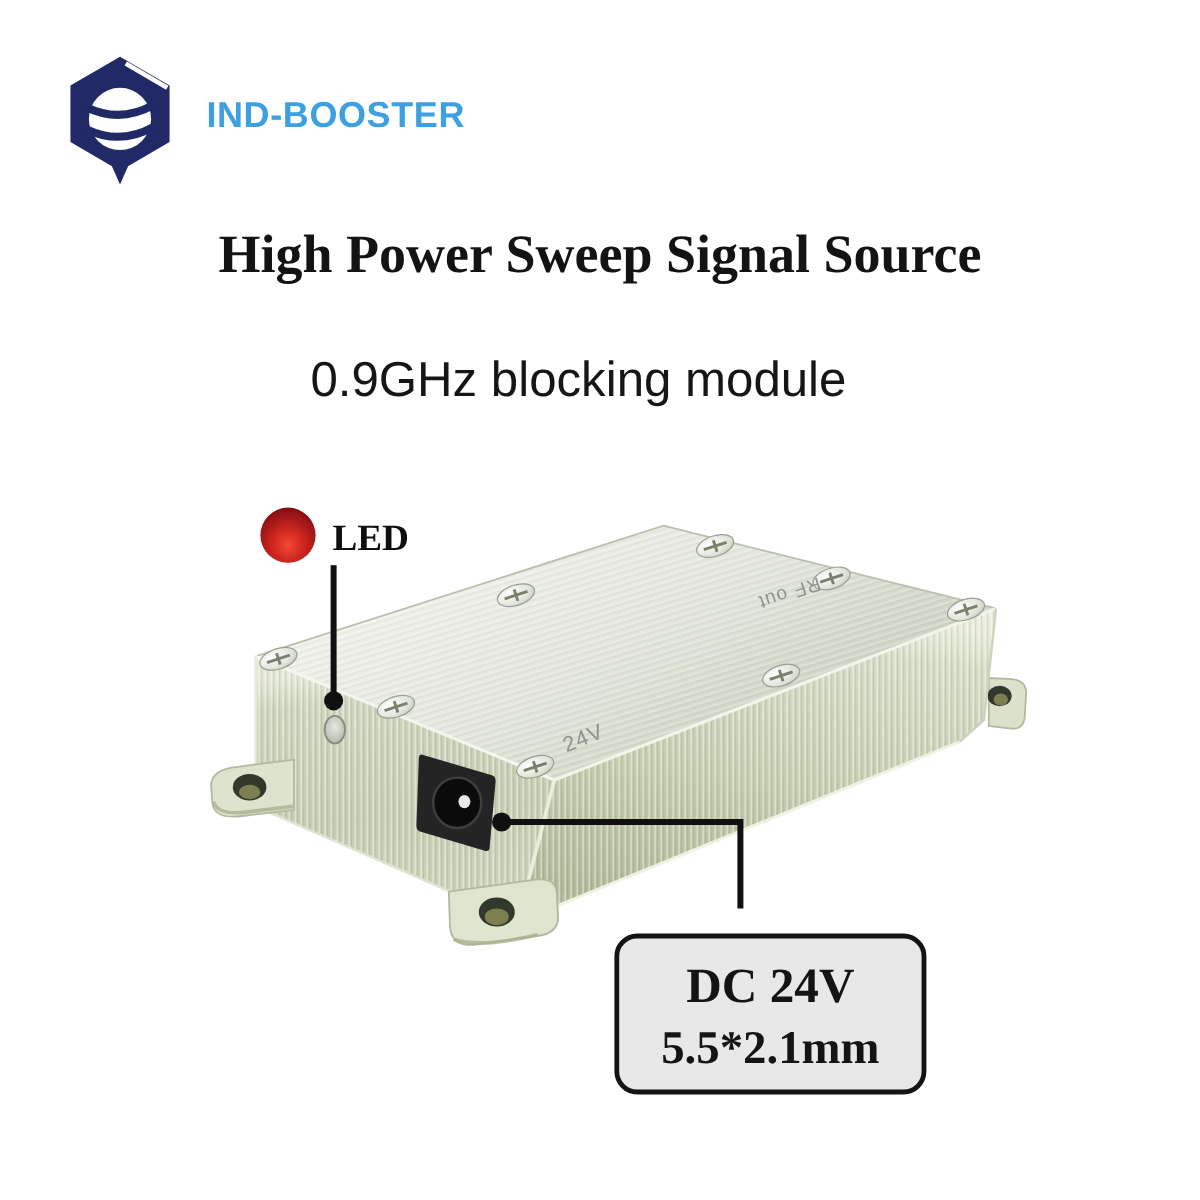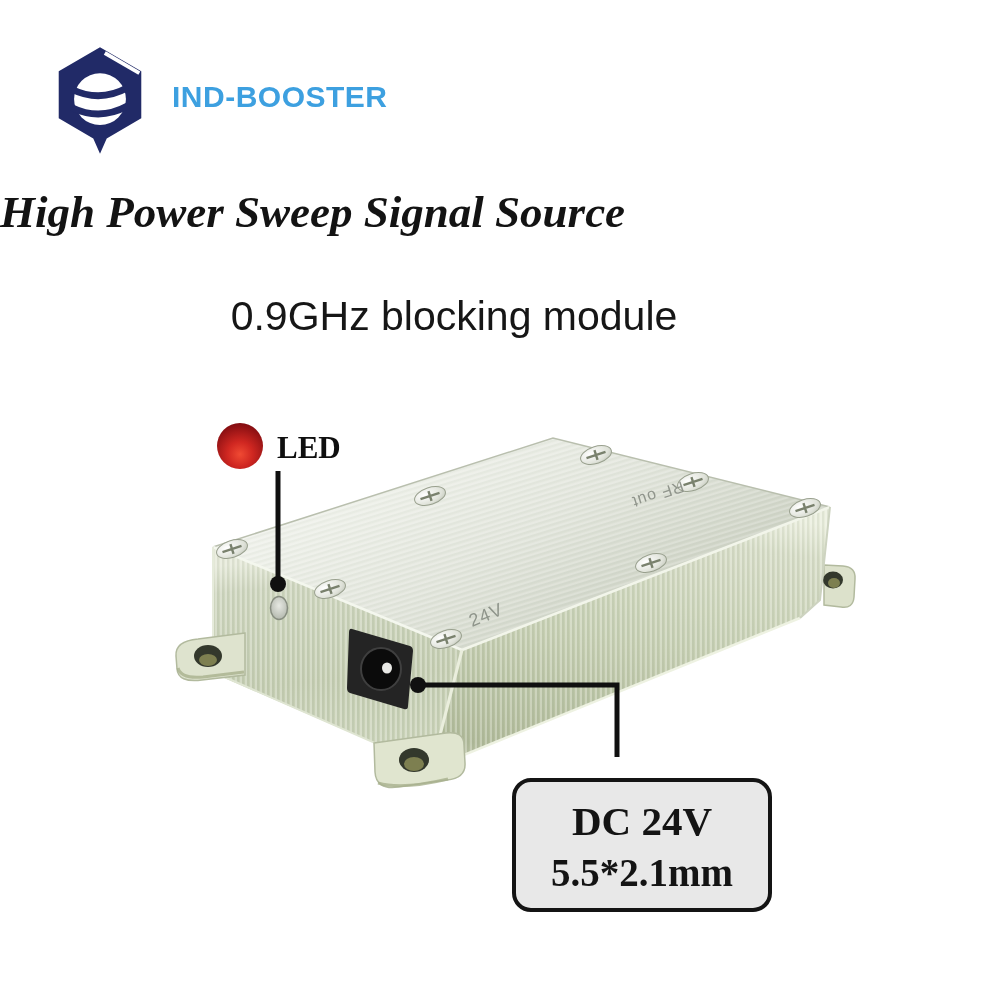--- a/index.html
+++ b/index.html
@@ -2,25 +2,25 @@
 <html><head>
 <meta charset="utf-8">
 <style>
   html,body{margin:0;padding:0;background:#ffffff;}
   .canvas{position:relative;width:1000px;height:1000px;background:#ffffff;overflow:hidden;
           font-family:"Liberation Sans",sans-serif;}
   .scene{position:absolute;left:0;top:0;width:1000px;height:1000px;}
   .brand-logo{position:absolute;left:52px;top:44px;width:96px;height:114px;}
   .brand-name{position:absolute;left:172px;top:80px;font-family:"Liberation Sans",sans-serif;
               font-weight:bold;font-size:30px;letter-spacing:.5px;color:#3da0e0;}
-  .title{position:absolute;left:0;top:186px;width:1000px;margin:0;text-align:left;
+  .title{position:absolute;left:0;top:186px;width:1000px;margin:0;text-align:center;
          font-family:"Liberation Serif",serif;font-weight:bold;font-size:45px;color:#131313;
-         letter-spacing:0;font-style:italic;}
+         letter-spacing:0;}
   .subtitle{position:absolute;left:0;top:293px;width:908px;text-align:center;
-            font-family:"Liberation Sans",sans-serif;font-weight:normal;font-size:41px;color:#161616;}
+            font-family:"Liberation Sans",sans-serif;font-weight:normal;font-size:41px;color:#161616;padding-left:28px;}
 </style>
 </head>
 <body>
 
 <div class="canvas">
 
   <svg class="brand-logo" viewBox="0 0 100 118" aria-hidden="true">
     <path d="M50,3 L93,28 L93,77 L57,98 L50,114 L43,98 L7,77 L7,28 Z" fill="#212a67"></path>
     <path d="M55,9 L91,30" stroke="#ffffff" stroke-width="4" fill="none"></path>
     <circle cx="50" cy="57" r="27" fill="#ffffff"></circle>

